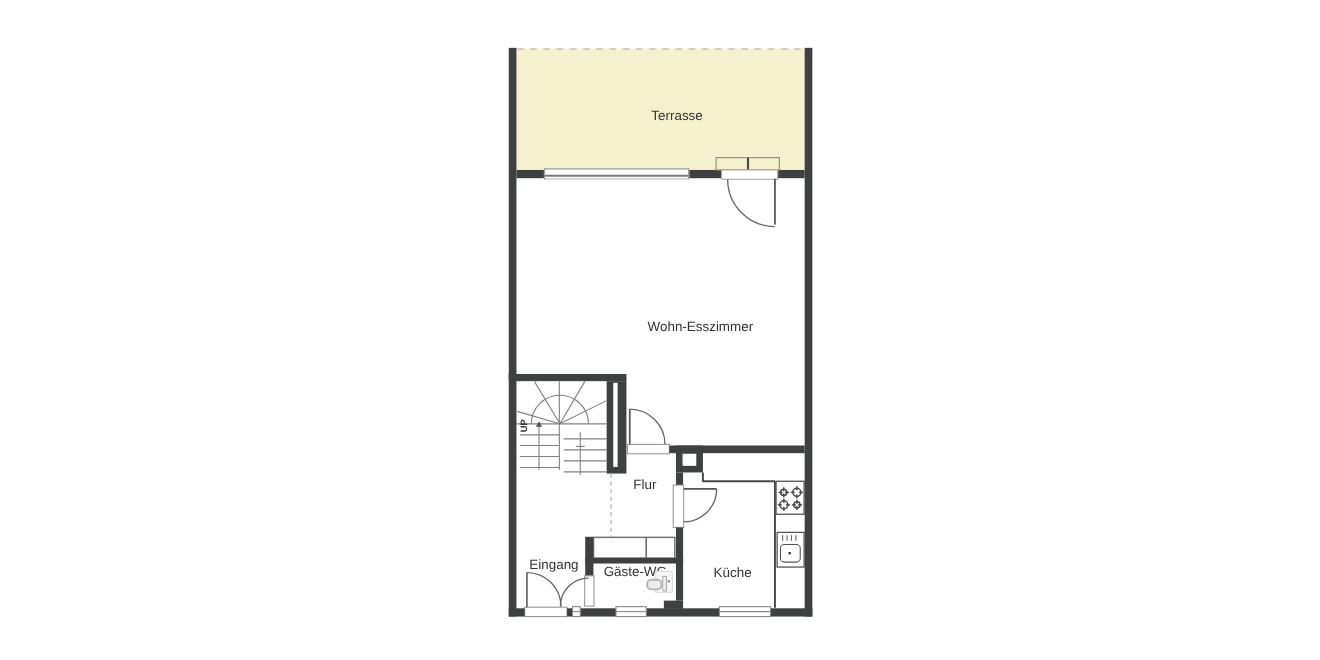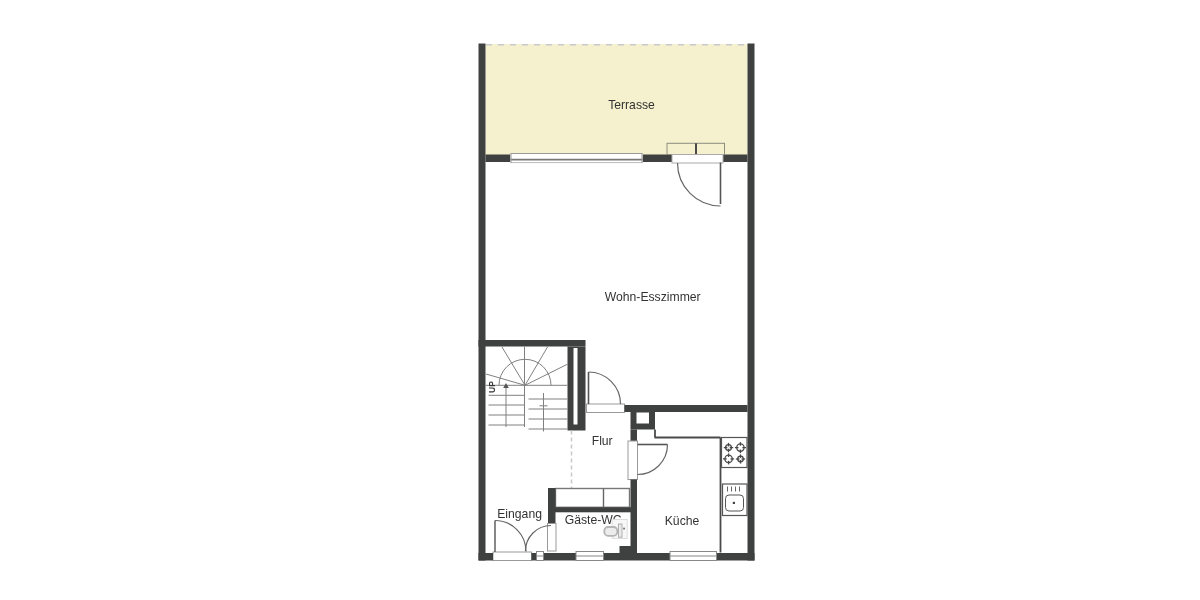--- a/index.html
+++ b/index.html
@@ -1,16 +1,16 @@
 <!DOCTYPE html>
 <html><head>
 <meta charset="utf-8">
 <style>
   html,body{margin:0;padding:0;background:#ffffff;}
-  .wrap{width:1000px;height:600px;position:relative;background:#ffffff;padding-left:16px;}
+  .wrap{width:1000px;height:600px;position:relative;background:#ffffff;}
   text{font-family:"Liberation Sans",sans-serif;fill:#333333;filter:grayscale(1);}
 </style>
 </head>
 <body>
 <div class="wrap">
 <svg width="1200" height="600" viewBox="0 0 1200 600">
 
 <rect x="469.5" y="44" width="262" height="111" fill="#f5f1ce"></rect>
 
 <line x1="470" y1="44.7" x2="731" y2="44.7" stroke="#c9c9c9" stroke-width="1.6" stroke-dasharray="6 6"></line>

